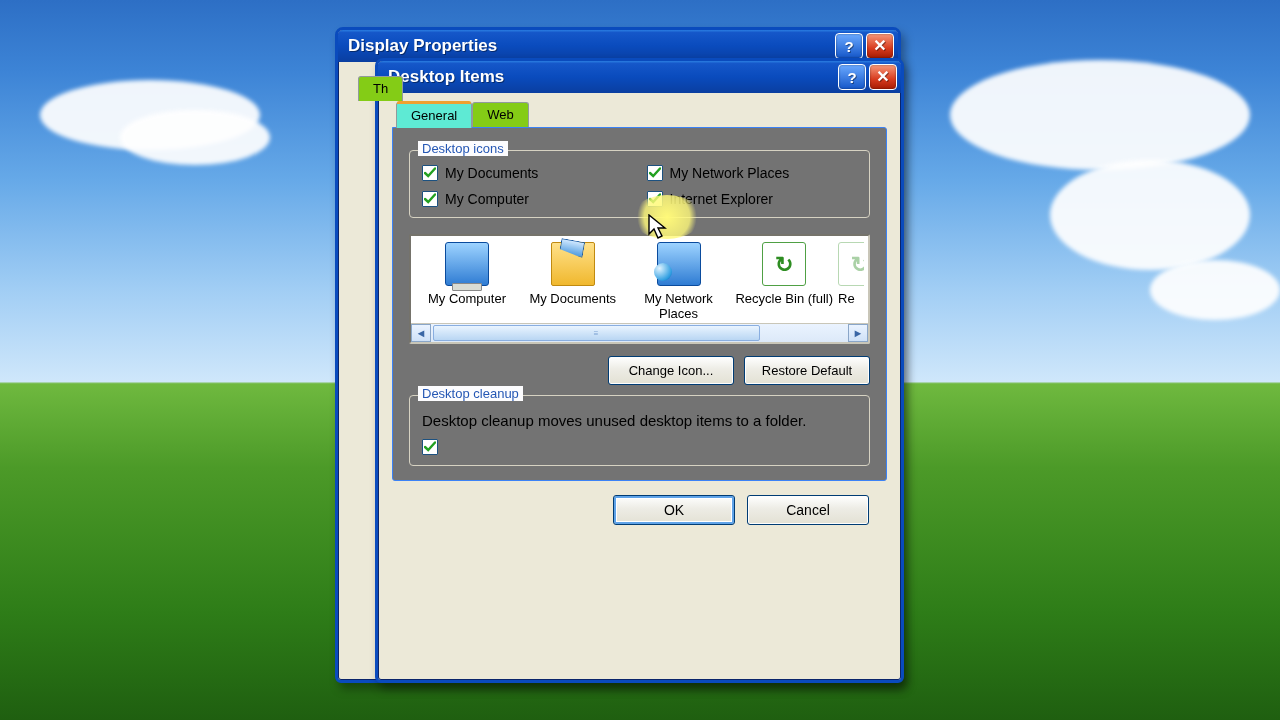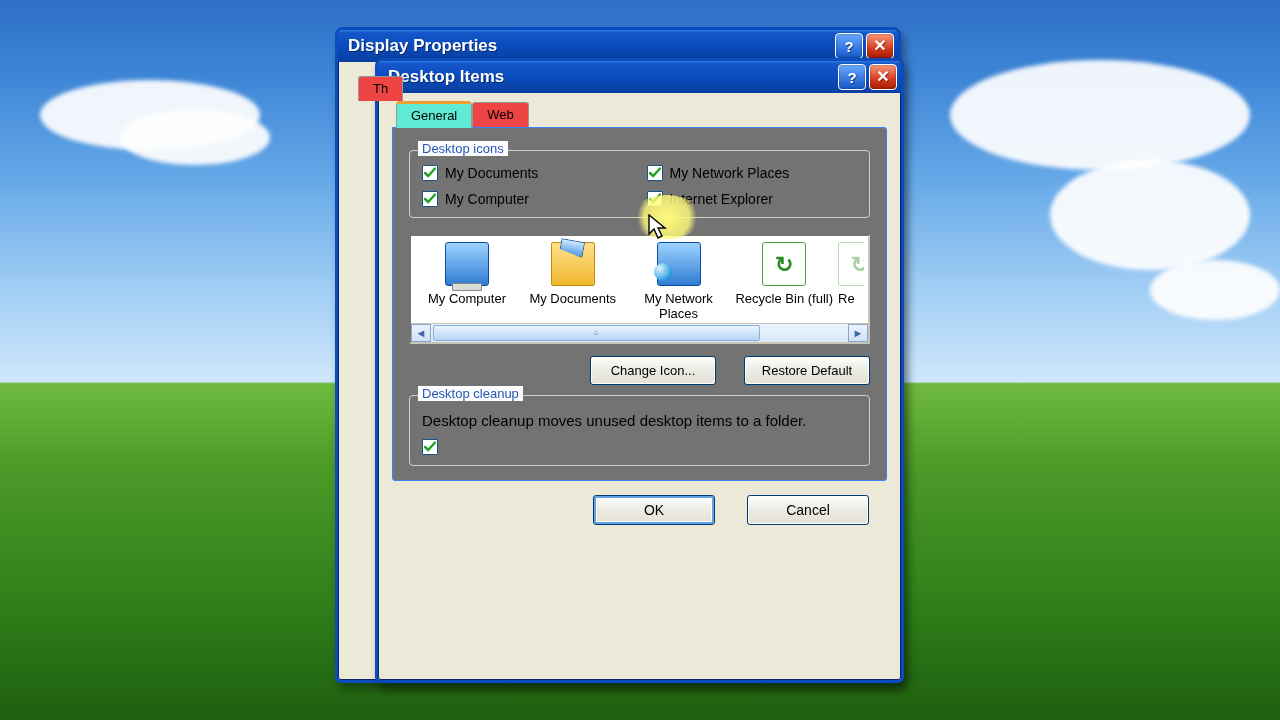--- a/index.html
+++ b/index.html
@@ -21,21 +21,21 @@
   .closebtn{background:linear-gradient(to bottom,#f7987a,#d73b1e 60%,#a71c04);color:#fff;}
   .closebtn span{font-size:16px;line-height:0;}
   
   #parentwin{left:335px;top:27px;width:560px;height:650px;}
   #parentwin .body{padding:14px 16px;}
   
   #childwin{left:375px;top:58px;width:523px;height:619px;}
   #childwin .body{padding:8px 14px 14px;}
   
   .tabs{display:flex;align-items:flex-end;position:relative;z-index:2;margin-left:4px;}
-  .tab{padding:4px 14px 5px;border:1px solid #919b9c;border-bottom:none;background:#ef4444;border-radius:3px 3px 0 0;margin-right:0;position:relative;font-size:13px;}
+  .tab{padding:4px 14px 5px;border:1px solid #919b9c;border-bottom:none;background:#84cc16;border-radius:3px 3px 0 0;margin-right:0;position:relative;font-size:13px;}
   .tab.active{background:#5eead4;border-color:#919b9c;z-index:3;top:1px;padding-top:5px;}
   .tab.active::before{content:"";position:absolute;left:0;right:0;top:-2px;height:3px;background:#f0a030;border-radius:2px 2px 0 0;}
   .tabpane{border:1px solid #3b82f6;background:#737373;border-radius:0 3px 3px 3px;padding:16px 16px 14px;position:relative;z-index:1;}
   
   .gbox{border:1px solid #d6d2c2;border-radius:4px;position:relative;padding:14px 12px 10px;margin-top:6px;}
   .gbox>.legend{position:absolute;top:-10px;left:8px;background:#fcfcfe;padding:0 4px;color:#2557b4;font-size:13px;}
   
   .ckgrid{display:grid;grid-template-columns:1fr 1fr;gap:10px 14px;}
   .ck{display:flex;align-items:center;gap:7px;font-size:14px;}
   .ckbox{width:14px;height:14px;border:1px solid #1c5180;background:#fff;display:flex;align-items:center;justify-content:center;border-radius:1px;}
@@ -54,24 +54,24 @@
   .i-net{background:linear-gradient(#9dd3ff,#2f7cd3);border:1px solid #0a4b9d;border-radius:3px}
   .i-net::before{content:"";position:absolute;left:-4px;top:20px;width:18px;height:18px;border-radius:50%;background:radial-gradient(circle at 30% 30%,#dff3ff,#2d9de1 70%,#0a4b9d);}
   .i-bin{background:#fff;border:1px solid #4fa044;border-radius:3px;}
   .i-bin::after{content:"↻";position:absolute;inset:0;display:flex;align-items:center;justify-content:center;color:#2e8d22;font-size:22px;font-weight:bold}
   
   .hsb{height:18px;border-top:1px solid #c9c6b8;display:flex;align-items:stretch;background:#e9f1fb;}
   .hsb .arrow{width:18px;border:1px solid #8aa6c8;background:linear-gradient(#eaf3ff,#cfe1f7);display:flex;align-items:center;justify-content:center;color:#3a66a5;font-size:11px}
   .hsb .track{flex:1;position:relative;background:linear-gradient(#eaf3ff,#dce9f8);}
   .hsb .thumb{position:absolute;left:2px;top:1px;bottom:1px;width:78%;background:linear-gradient(#e9f4ff,#b9d6f3);border:1px solid #89aee0;border-radius:2px;display:flex;align-items:center;justify-content:center;color:#7ba2d2;font-size:8px;letter-spacing:1px}
   
-  .btnrow{display:flex;justify-content:flex-end;gap:28px;margin-top:12px;}
+  .btnrow{display:flex;justify-content:flex-end;gap:10px;margin-top:12px;}
   .btn{min-width:100px;height:27px;padding:0 12px;border:1px solid #003c74;border-radius:3px;background:linear-gradient(to bottom,#ffffff,#edece5 45%,#e3e1d4);font-family:inherit;font-size:13px;text-align:center;display:inline-flex;align-items:center;justify-content:center;box-shadow:0 0 0 1px #fdfdfd inset;}
   .dlgbtns{display:flex;justify-content:flex-end;gap:12px;padding:14px 18px 0;}
-  .dlgbtns .btn{min-width:96px;height:28px;font-size:14px;margin-left:20px;}
+  .dlgbtns .btn{min-width:96px;height:28px;font-size:14px;}
   .okbtn{box-shadow:0 0 0 2px #5fa3e8 inset,0 0 0 3px #fff inset;}
   
   .spot{position:absolute;left:632px;top:195px;width:70px;height:44px;border-radius:50%;background:radial-gradient(circle,#fff97a 0%,rgba(255,249,122,.8) 55%,rgba(255,249,122,0) 72%);pointer-events:none;z-index:30;}
   .cursor{position:absolute;left:648px;top:214px;z-index:40;pointer-events:none;}
 </style>
 </head>
 <body>
 
 <div class="bliss">
   <div class="cloud" style="left:40px;top:80px;width:220px;height:70px"></div>

